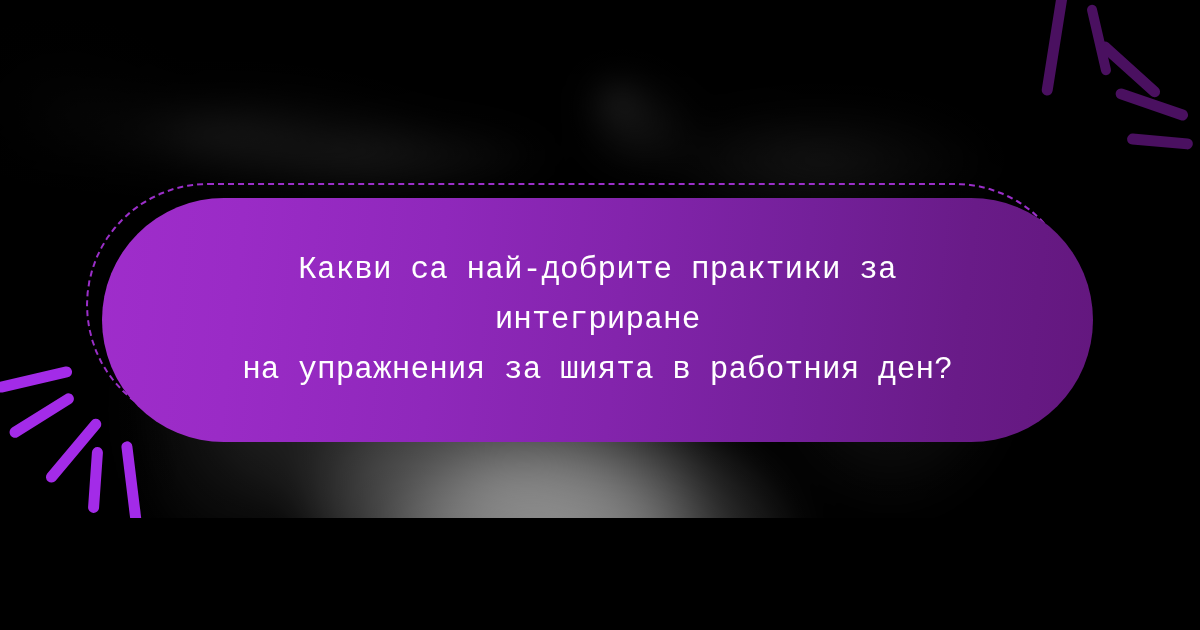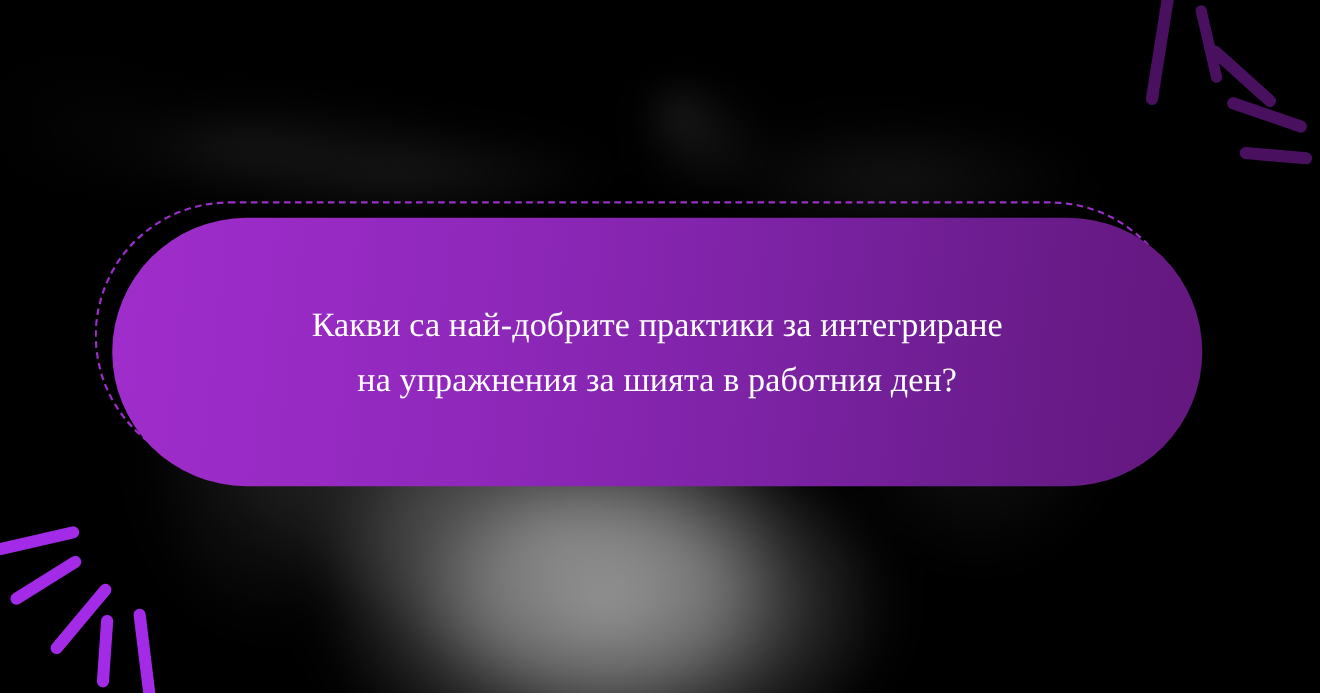--- a/index.html
+++ b/index.html
@@ -4,24 +4,24 @@
 <title>Question Card</title>
 <style>
   html, body {
     margin: 0;
     padding: 0;
     background: #000;
   }
   #stage {
     position: relative;
     width: 1200px;
-    height: 630px;
+    height: 518px;
     overflow: hidden;
     background: #7dd3fc;
-    font-family: Liberation Serif, serif;
+    font-family: Liberation Mono, monospace;
   }
 
   
   #bg-photo {
     position: absolute;
     inset: -60px;
     background-color: #000000;
     background-image:
       
       radial-gradient(ellipse 300px 190px at 610px 610px,

